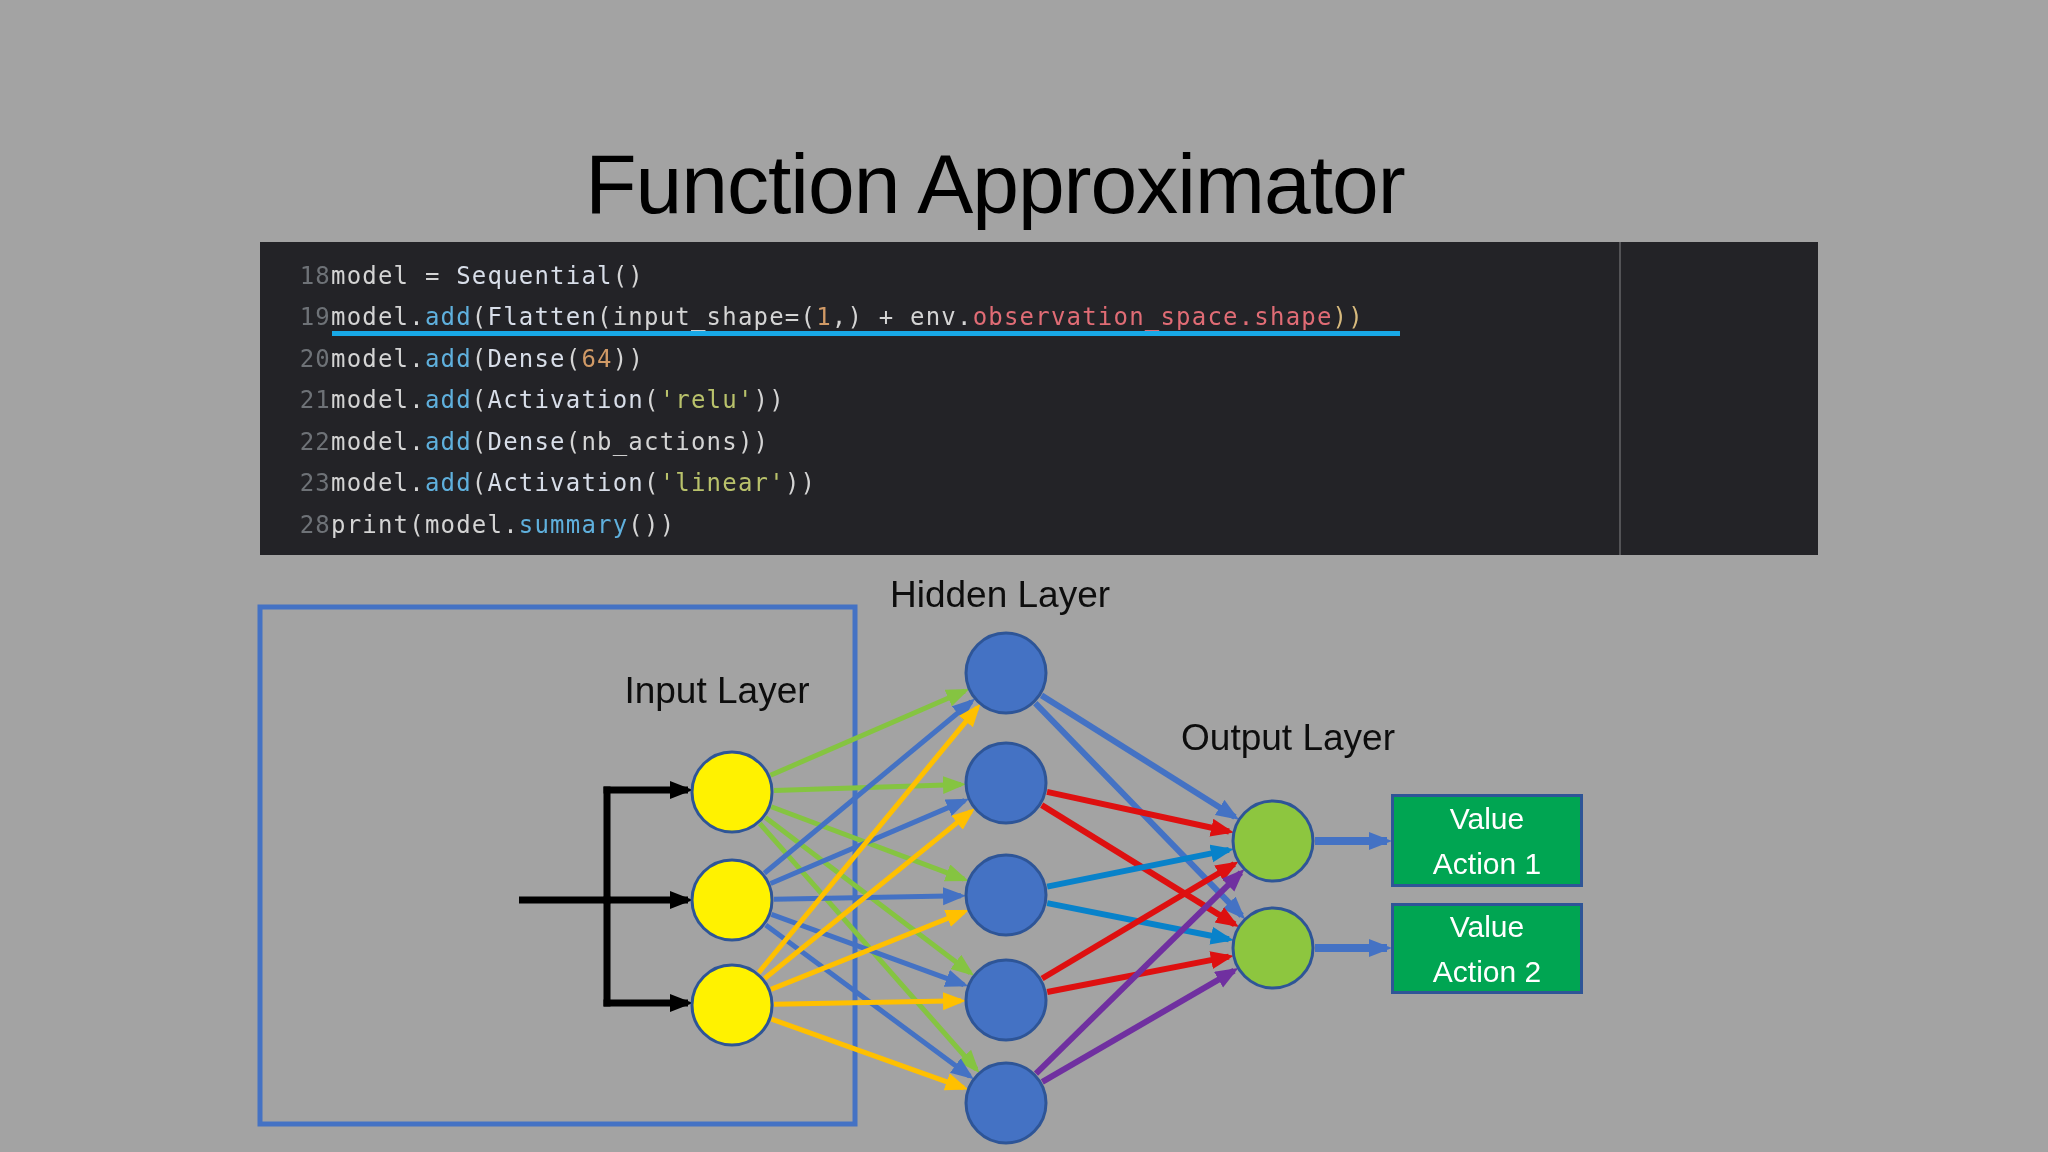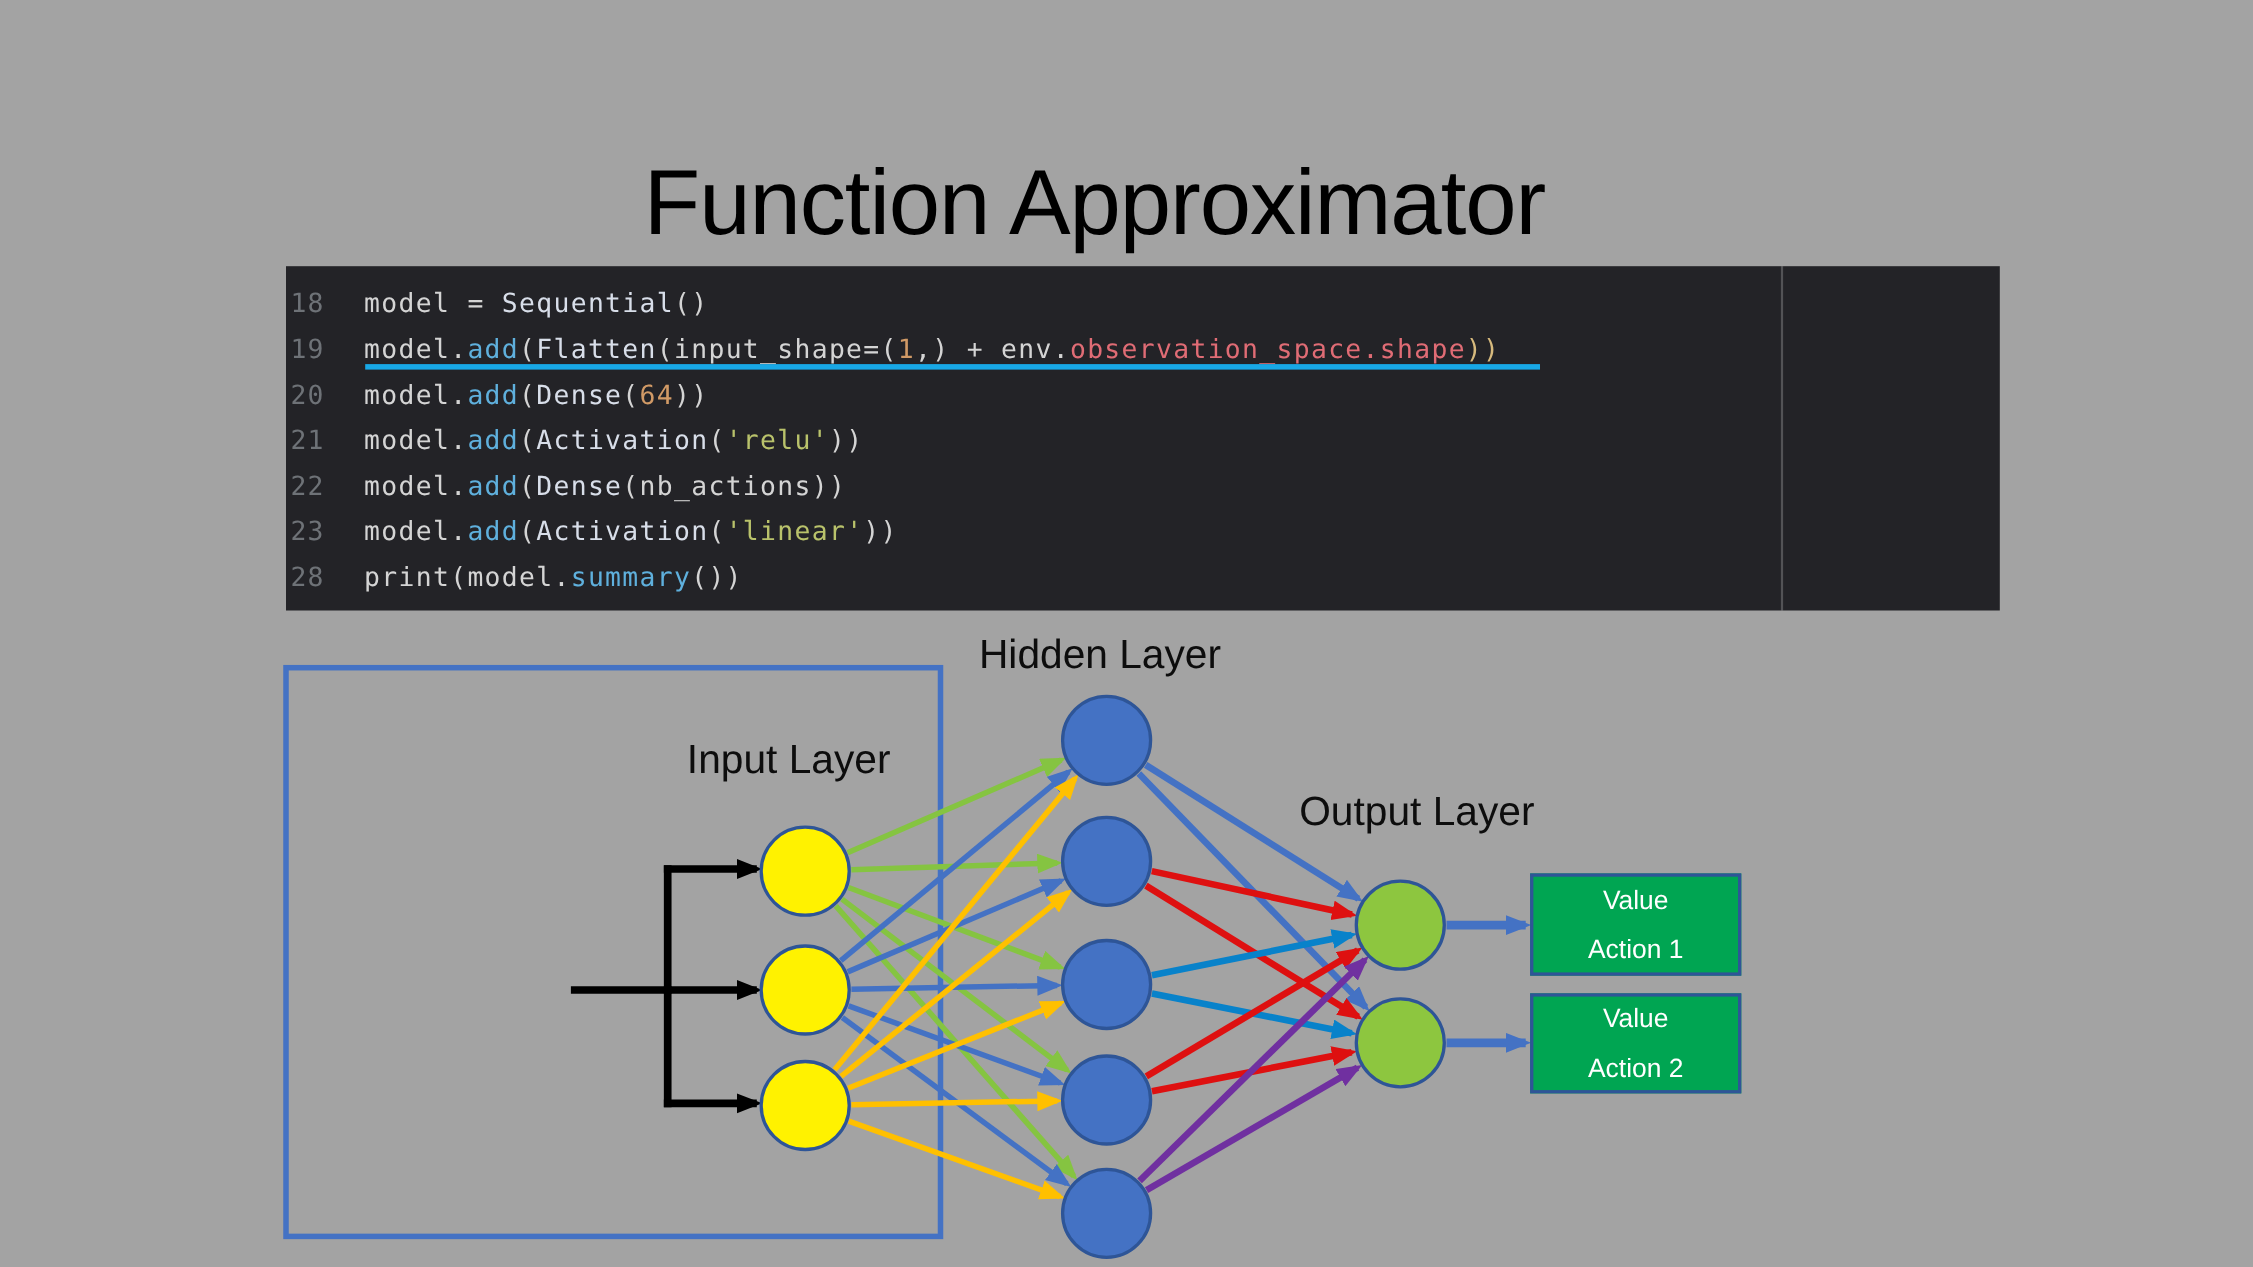--- a/index.html
+++ b/index.html
@@ -10,39 +10,39 @@
   .title {
     position:absolute; left:0; top:138px; width:1990px; text-align:center;
     font-size:84px; line-height:92px; color:#000; letter-spacing:-1px;
   }
   
   .code-panel {
     position:absolute; left:260px; top:242px; width:1558px; height:313px;
     background:#232327; box-sizing:border-box; padding-top:13px;
     font-family:"DejaVu Sans Mono", monospace; font-size:24px; letter-spacing:1.2px;
   }
-  .code-line { height:41.5px; display:flex; align-items:center; white-space:pre; }
+  .code-line { height:41.5px; display:flex; align-items:center; white-space:pre;text-align:right; }
   .lnum { flex:none; width:71px; padding-left:4px; box-sizing:border-box; }
   .code-divider { position:absolute; top:0; bottom:0; width:2px; }
   .underline-19 { position:absolute; left:72px; top:89px; width:1068px; height:5px; }
   
   #network-svg { position:absolute; left:0; top:0; width:2048px; height:1152px; }
   .layer-label { position:absolute; font-size:37px; color:#0d0d0d; text-align:center; }
   #input-label  { left:597px;  top:670px; width:240px; }
   #hidden-label { left:880px;  top:574px; width:240px; }
   #output-label { left:1168px; top:717px; width:240px; }
   .states-box {
     position:absolute; left:321px; top:847px; width:198px; height:106px;
     background:#4472C4; border:2px solid #2F5597; box-sizing:border-box;
     color:#fff; font-size:50px; display:flex; align-items:center; justify-content:center;
   }
   .value-box {
     position:absolute; left:1391px; width:192px; box-sizing:border-box;
     background:#00A552; border:3px solid #2E5597; color:#fff;
-    font-size:24px; line-height:45px; display:flex; flex-direction:column;
+    font-size:30px; line-height:45px; display:flex; flex-direction:column;
     align-items:center; justify-content:center; text-align:center;
   }
   #value-box-1 { top:794px; height:93px; }
   #value-box-2 { top:903px; height:91px; }
 </style>
 </head>
 <body>
 
 <div id="slide">
 

